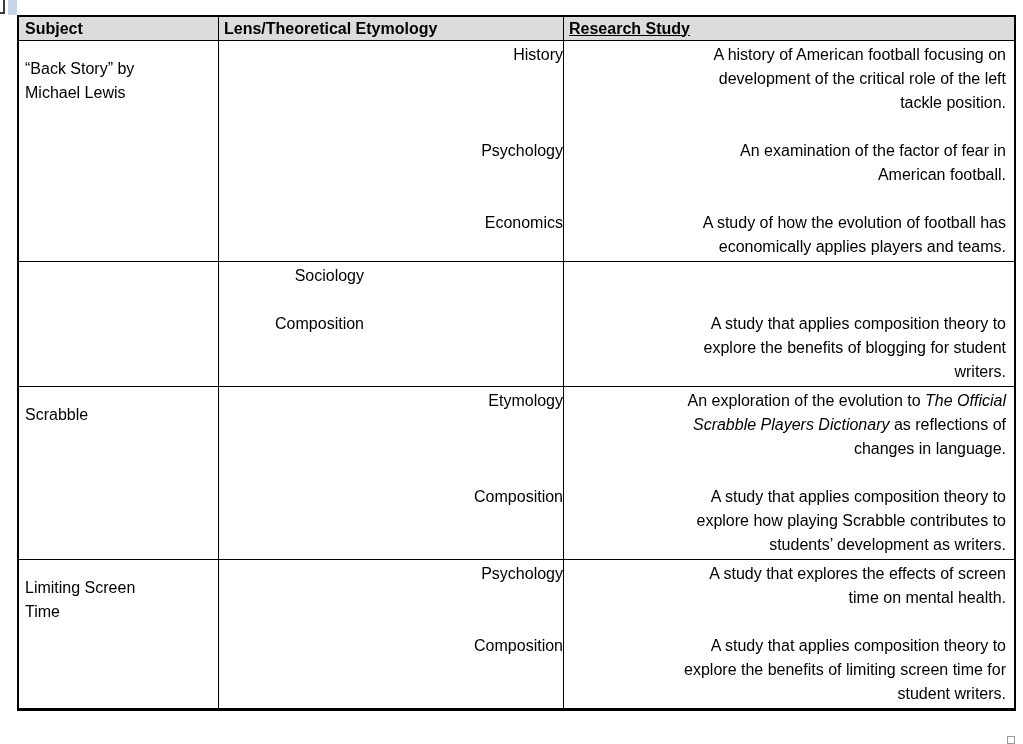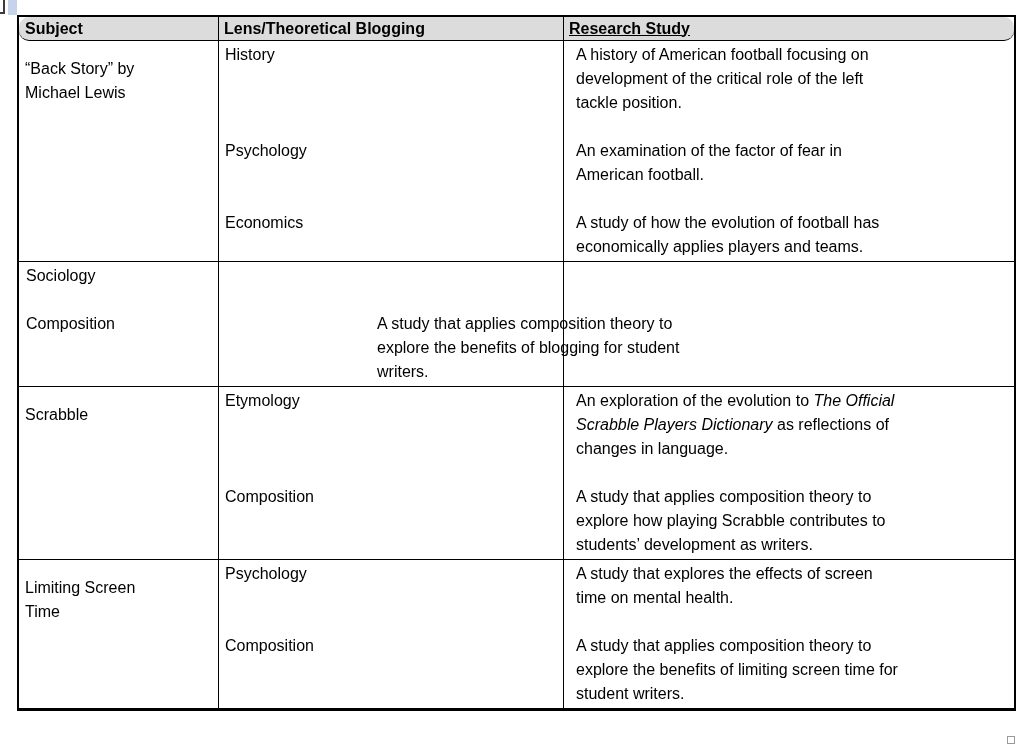--- a/index.html
+++ b/index.html
@@ -70,21 +70,20 @@
   .v2 { left: 544px; }
 
   .thead {
     display: flex;
     height: 23px;
     line-height: 20px;
     align-items: center;
     background: #dcdcdc;
     border-bottom: 1px solid #000;
     font-weight: bold;
-    border-radius: 10px;
   }
   .hc { box-sizing: border-box; padding-left: 6px; }
   .w1 { width: 199px; flex-shrink: 0; }
   .w2 { width: 345px; flex-shrink: 0; }
   .w3 { flex: 1; text-decoration: underline; }
 
   .trow {
     display: flex;
     border-bottom: 1px solid #000;
     line-height: 24px;
@@ -97,20 +96,21 @@
     box-sizing: border-box;
     padding: 16px 6px;
     white-space: pre-line;
   }
   .entries {
     flex: 1;
     display: flex;
     flex-direction: column;
     row-gap: 24px;
     padding: 2px 0;
+    text-align: right;
   }
   .entry { display: flex; }
   .lens {
     width: 345px;
     flex-shrink: 0;
     box-sizing: border-box;
     padding-left: 7px;
   }
   .study {
     flex: 1;
@@ -125,21 +125,21 @@
 <div class="corner-frag"></div>
 <div class="blue-strip"></div>
 <div class="resize-handle"></div>
 
 <div class="doc-table">
   <div class="vline v1"></div>
   <div class="vline v2"></div>
 
   <div class="thead">
     <div class="hc w1">Subject</div>
-    <div class="hc w2">Lens/Theoretical Blogging</div>
+    <div class="hc w2">Lens/Theoretical Etymology</div>
     <div class="hc w3">Research Study</div>
   </div>
 
   <div class="trow">
     <div class="subject">“Back Story” by
 Michael Lewis</div>
     <div class="entries">
       <div class="entry">
         <div class="lens">History</div>
         <div class="study"><span>A history of American football focusing on

